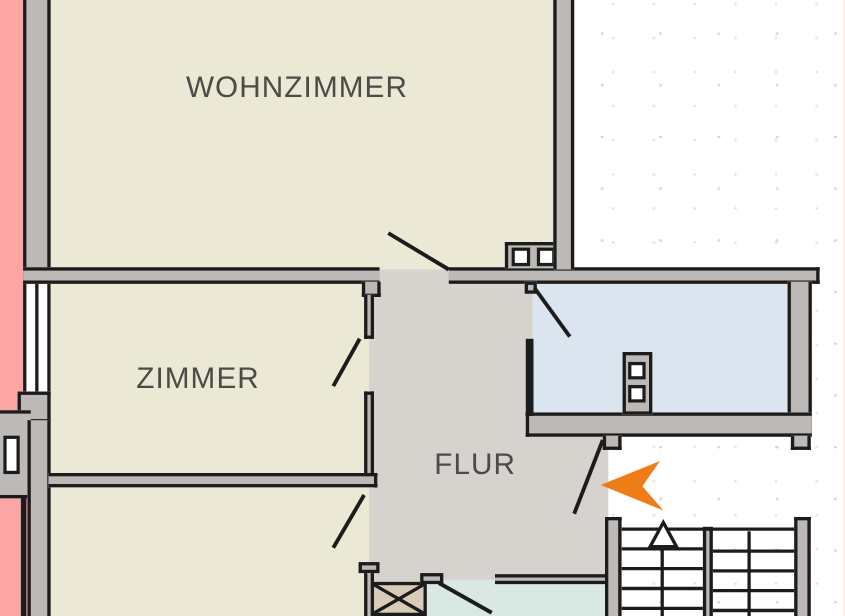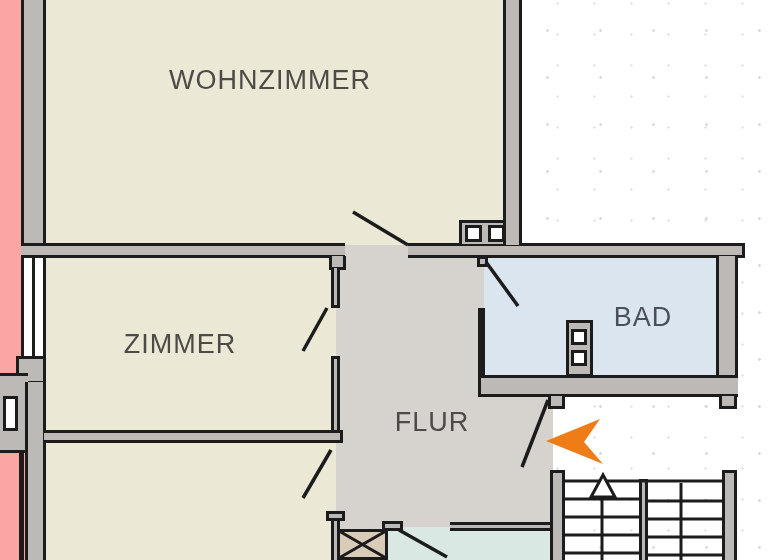--- a/index.html
+++ b/index.html
@@ -69,21 +69,20 @@
   <div class="wall" style="left:450px;top:522px;width:103px;height:9px;border-top-width:3px;border-bottom-width:3px;"></div>
   <div class="wall" style="left:382px;top:521px;width:21px;height:10px;border-width:3px;"></div>
 
   <div class="wall" style="left:550px;top:470px;width:15px;height:90px;border-left-width:3px;border-right-width:3px;border-top-width:3px;"></div>
   <div class="wall" style="left:722px;top:470px;width:15px;height:90px;border-left-width:3px;border-right-width:3px;border-top-width:3px;"></div>
   <div class="wall" style="left:639px;top:479px;width:9px;height:81px;border-left-width:3px;border-right-width:3px;border-top-width:3px;"></div>
 
   <div class="lbl" style="left:270px;top:80px;">WOHNZIMMER</div>
   <div class="lbl" style="left:432px;top:422px;">FLUR</div>
   <div class="lbl" style="left:180px;top:344px;">ZIMMER</div>
-  <div class="lbl" style="left:643px;top:317px;color:#4b5058;">BAD</div>
 
   <svg class="overlay" width="768" height="560" viewBox="0 0 768 560">
     <g stroke="#1c1c1c" stroke-width="3.5" fill="none">
       <line x1="408" y1="245" x2="353" y2="212"></line>
       <line x1="486" y1="262" x2="518" y2="306"></line>
       <line x1="327" y1="308" x2="303" y2="351"></line>
       <line x1="331" y1="450" x2="303" y2="498"></line>
       <line x1="548" y1="400" x2="522" y2="467"></line>
       <line x1="399" y1="530" x2="447" y2="557"></line>
     </g>

